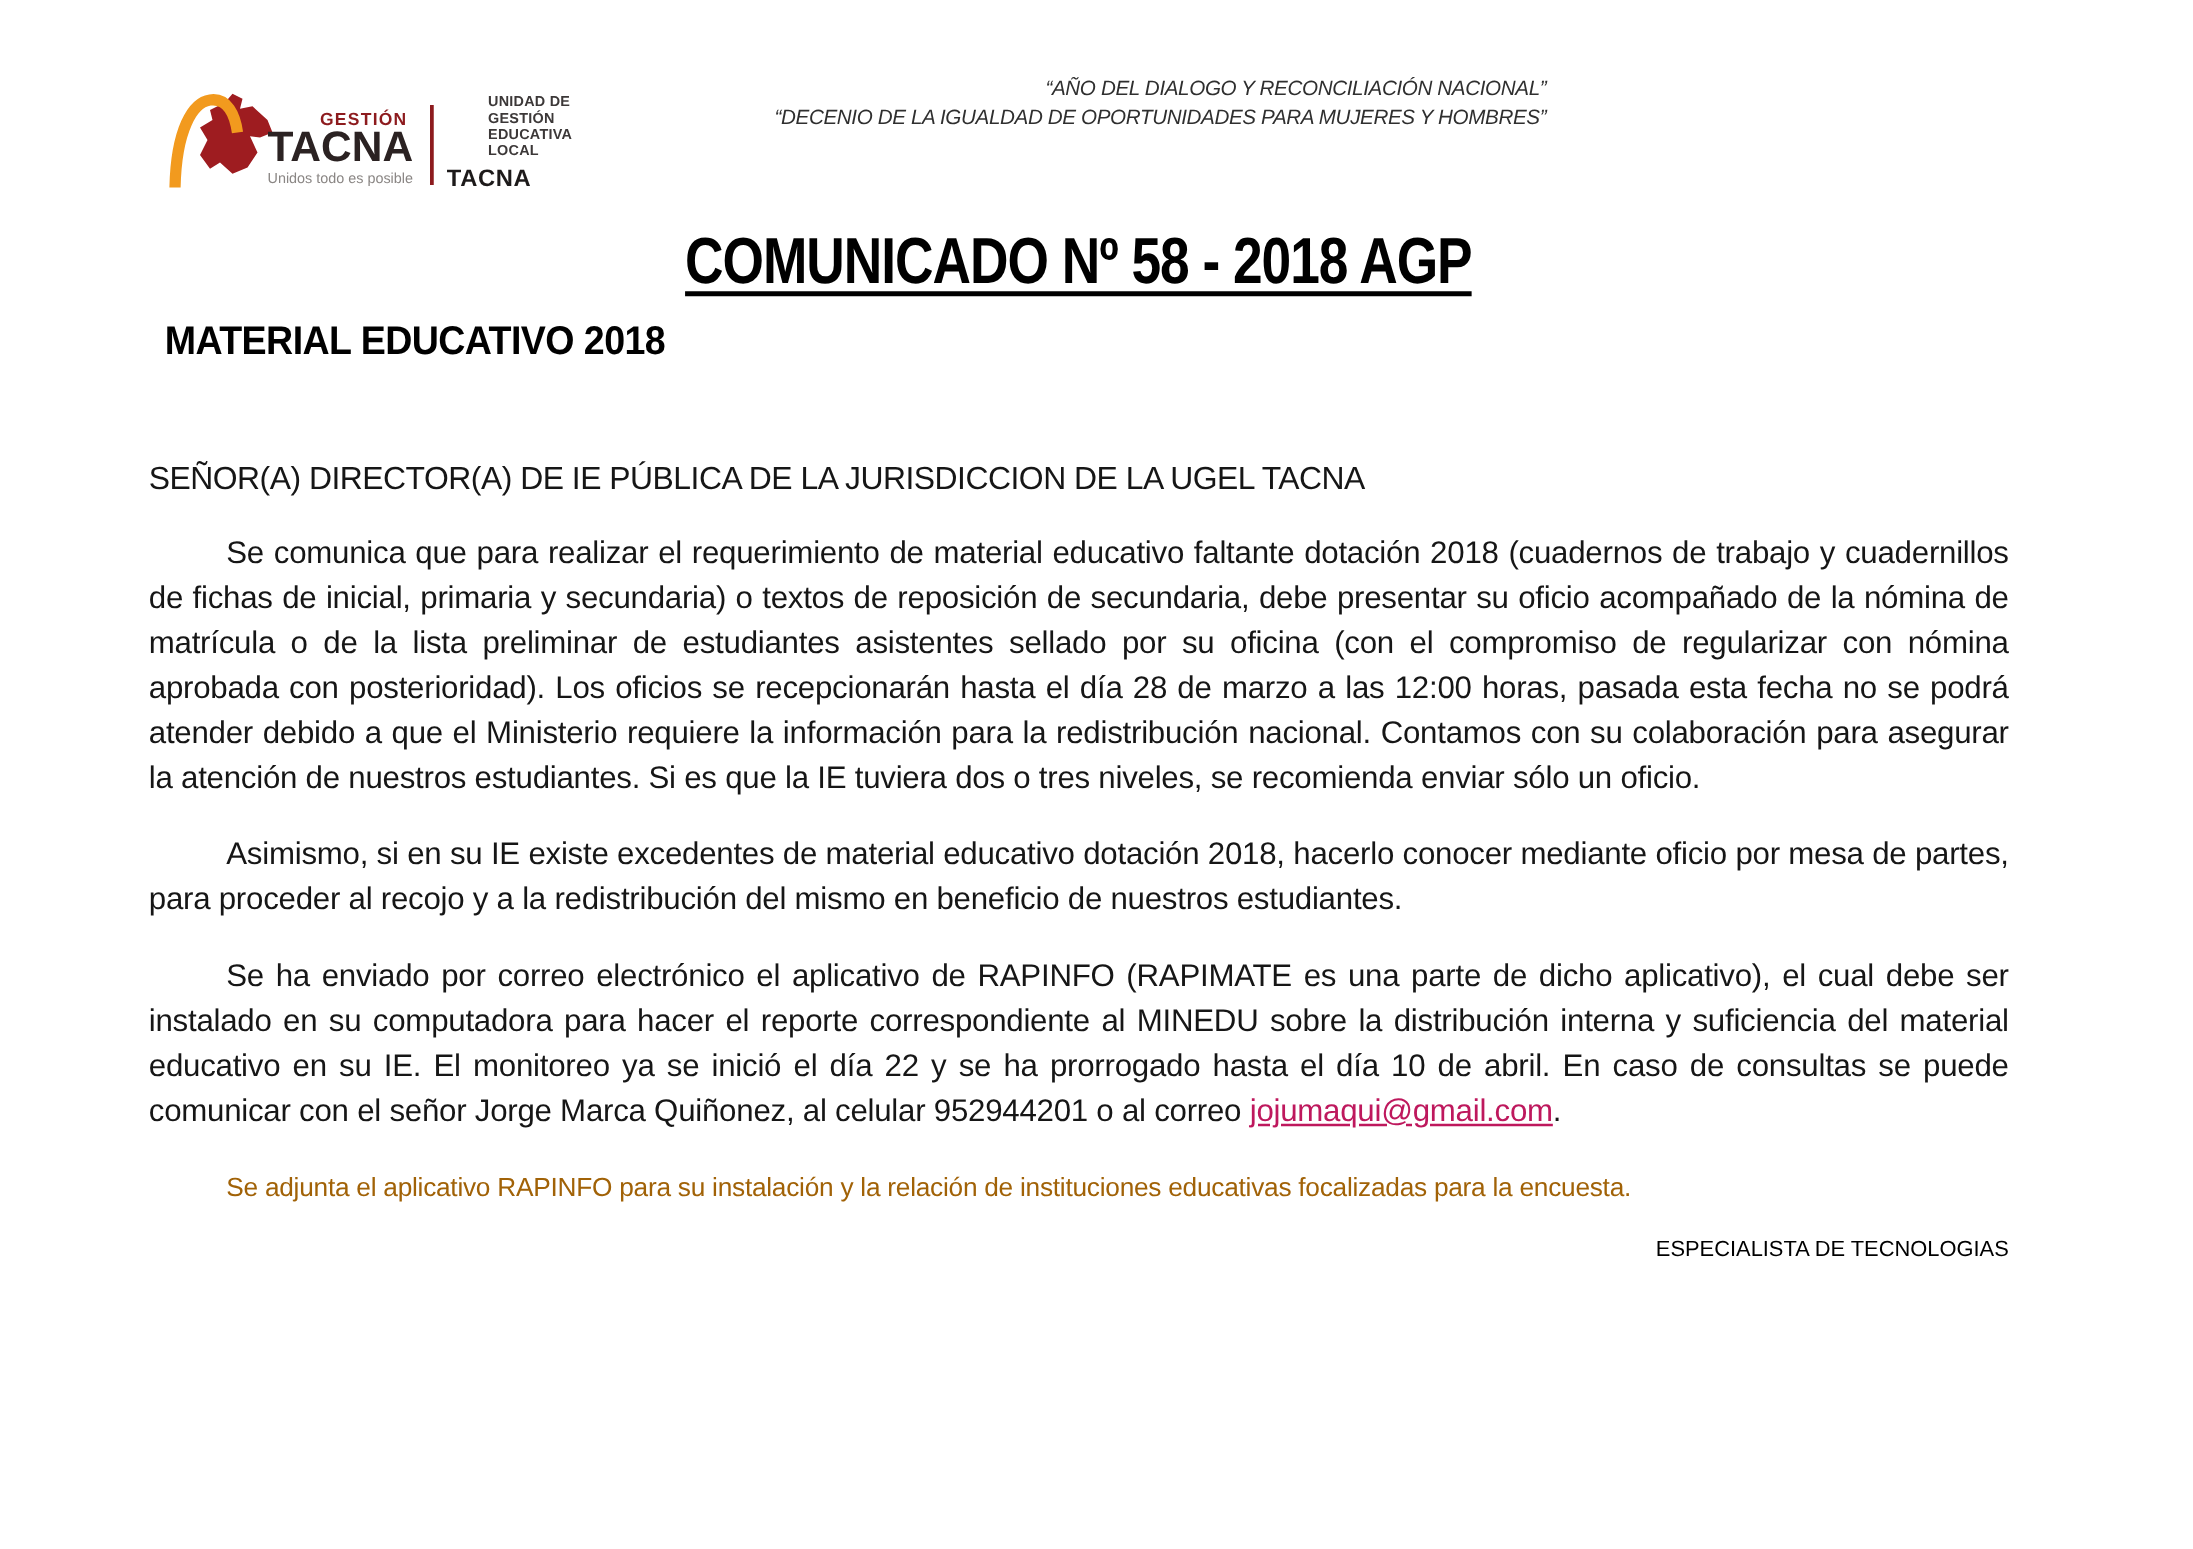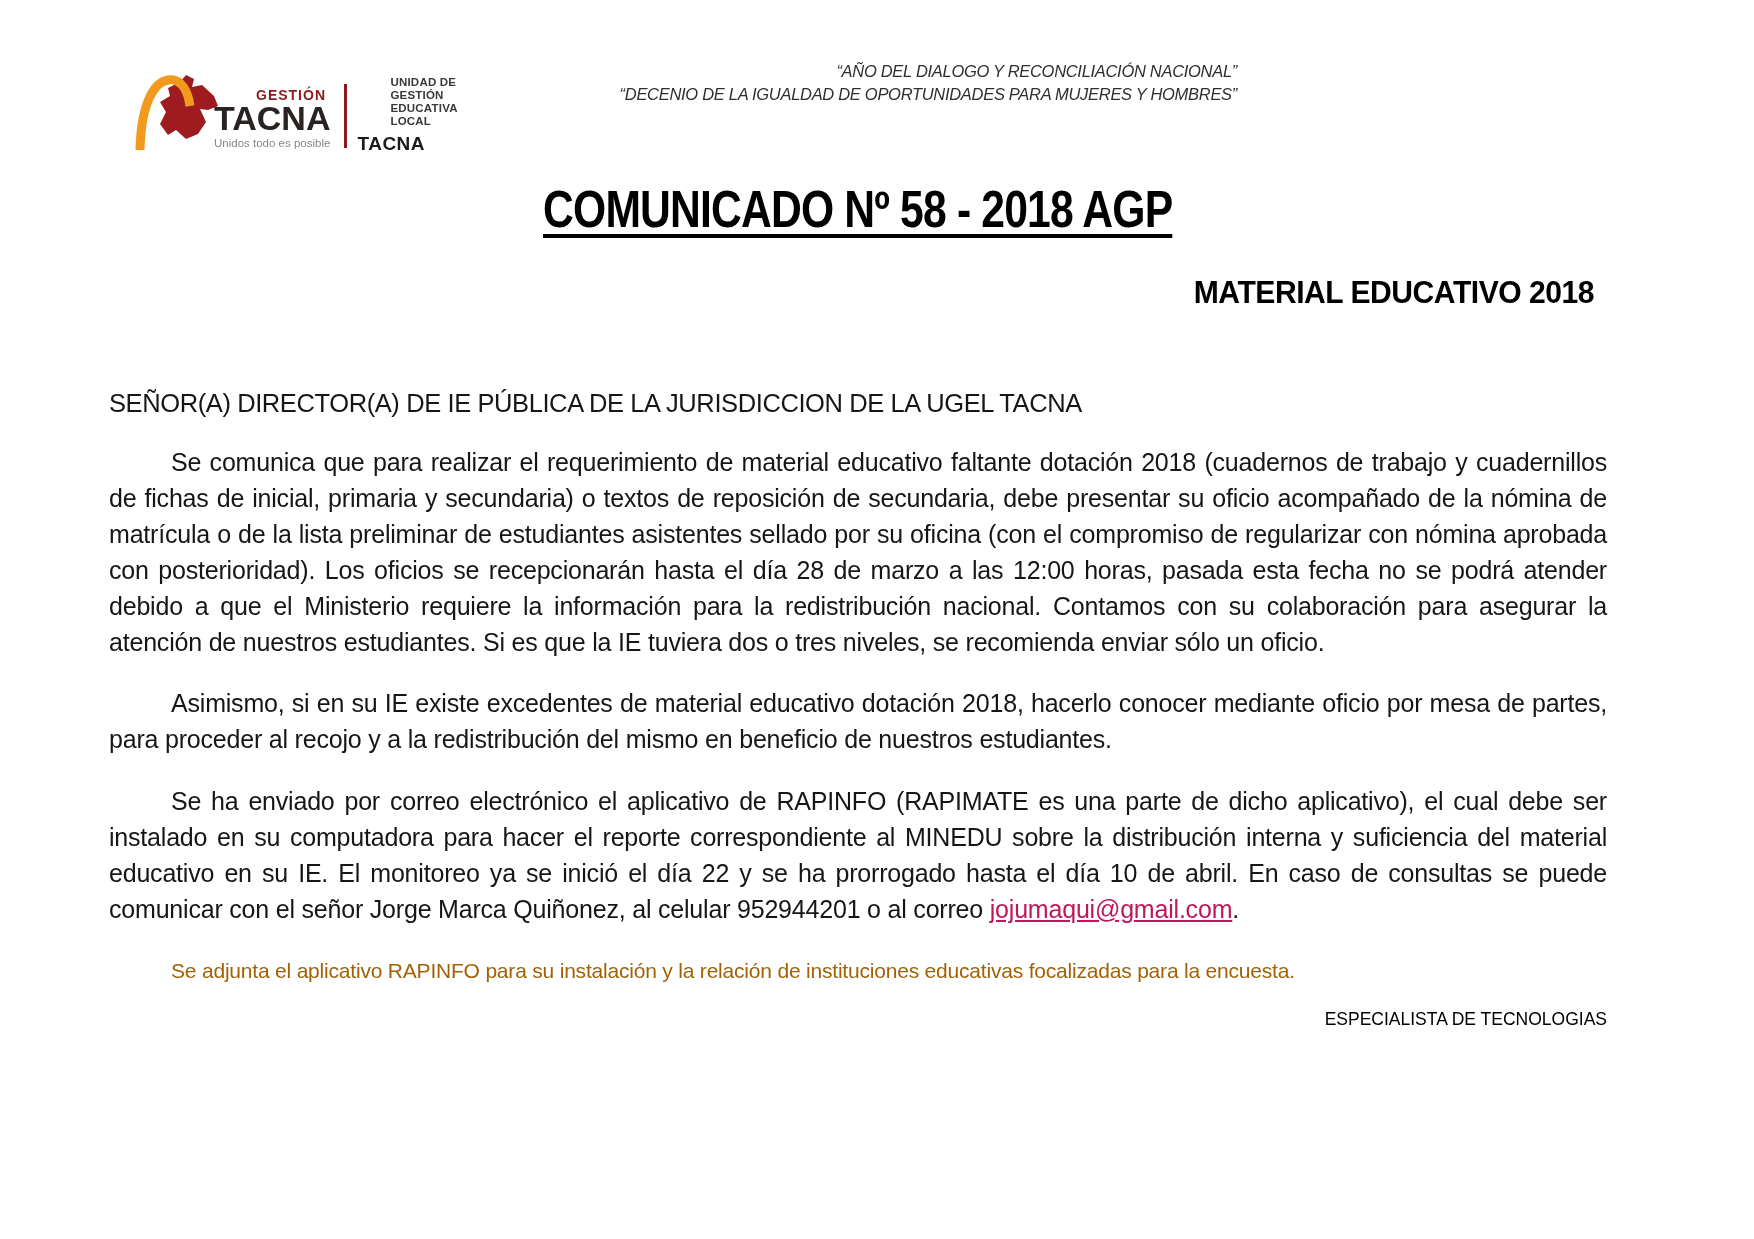--- a/index.html
+++ b/index.html
@@ -55,40 +55,40 @@
     font-size: 16.5px;
     line-height: 23px;
     color: #2f2f2f;
     letter-spacing: -0.3px;
     white-space: nowrap;
   }
 
   
   .content {
     position: absolute;
-    left: 109px;
+    left: 119px;
     right: 147px;
     top: 0;
   }
   .title-row { margin-top: 180px; text-align: center; }
   .title {
     display: inline-block;
     font-size: 52px;
     font-weight: bold;
     color: #000;
     letter-spacing: -1px;
     line-height: 58px;
     text-decoration: underline;
     text-underline-offset: 7px;
     text-decoration-thickness: 4px;
     transform: scaleX(0.82);
     transform-origin: center;
     white-space: nowrap;
   }
-  .subtitle-row { margin-top: 36px; text-align: right; }
+  .subtitle-row { margin-top: 16px; text-align: left; }
   .subtitle {
     display: inline-block;
     font-size: 32px;
     font-weight: bold;
     color: #000;
     letter-spacing: -0.5px;
     transform: scaleX(0.94);
     transform-origin: center;
     white-space: nowrap;
   }

